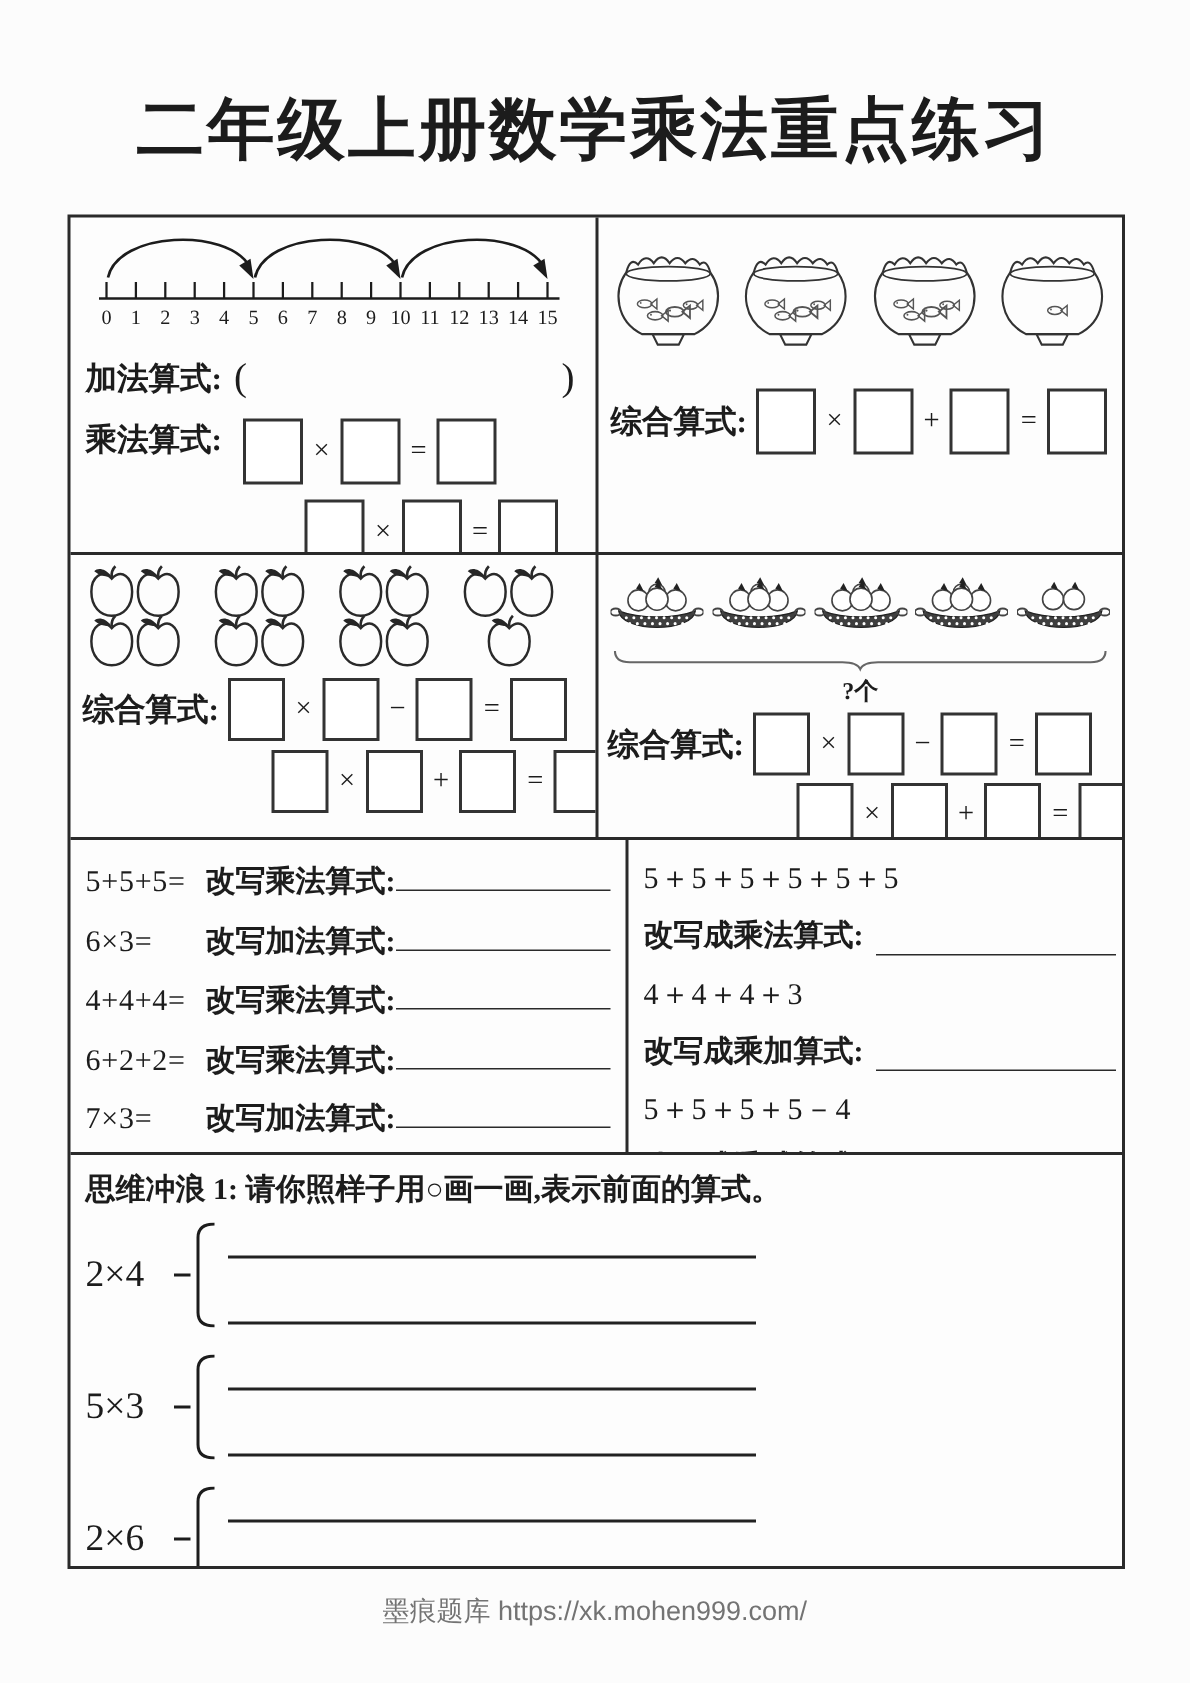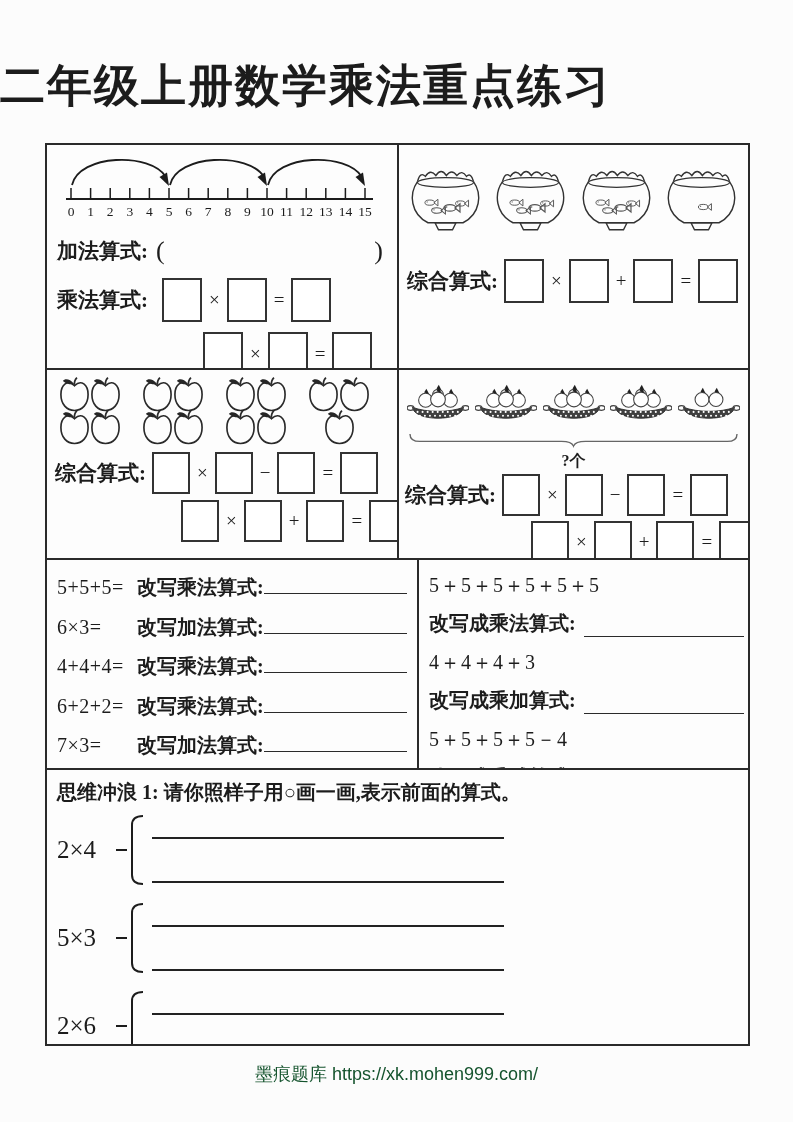--- a/index.html
+++ b/index.html
@@ -4,21 +4,21 @@
 <style>
   html,body{margin:0;padding:0;}
   body{
     width:793px;height:1122px;position:relative;
     background:#fcfcfc;color:#1c1c1c;
     font-family:"Liberation Serif", serif;
     overflow:hidden;
   }
   .page-title{
     position:absolute;top:56px;left:0;right:0;
-    text-align:left;font-size:45px;font-weight:900;
+    text-align:center;font-size:45px;font-weight:900;
     letter-spacing:2px;margin:0;
     font-family:"Liberation Serif", serif;
   }
   .sheet{
     position:absolute;left:45px;top:143px;width:701px;
     border:2px solid #2a2a2a;background:#fdfdfd;
   }
   .row{display:flex;border-top:2px solid #2a2a2a;}
   .row:first-child{border-top:none;}
   .cell{position:relative;overflow:hidden;}
@@ -32,21 +32,21 @@
   .eq-box{width:36px;height:40px;border:2px solid #333;background:#fff;flex:none;}
   .eq-op{font-size:19px;font-weight:400;padding:0 1px;}
 
   .cap{flex:none;font-weight:700;font-size:21px;white-space:nowrap;}
 
   
   #numberline{margin:7px 0 0 14px;}
   .add-line{display:flex;align-items:center;font-size:21px;margin:8px 14px 0 10px;}
   .add-line .paren{font-size:26px;font-weight:400;margin-left:8px;}
   .add-line .spacer{flex:1;}
-  .mult-line{display:flex;align-items:center;margin:12px 0 0 10px;}
+  .mult-line{display:flex;margin:12px 0 0 10px;}
   .mult-line .eq{margin-left:14px;}
   .eq-indent{margin:10px 0 0 156px;}
 
   
   .bowls{display:flex;justify-content:space-around;align-items:flex-start;margin:20px 4px 0;}
   .fish-eq{display:flex;align-items:center;margin:24px 0 0 8px;}
   .fish-eq .eq{margin-left:6px;}
 
   
   .apples{display:flex;gap:15px;margin:8px 0 0 12px;}
@@ -83,21 +83,21 @@
   .think-title{font-weight:700;font-size:20px;margin-bottom:8px;}
   .think-item{display:flex;align-items:center;height:72px;margin-bottom:16px;}
   .think-label{flex:none;font-size:25px;margin-right:20px;}
   .think-dash{flex:none;width:11px;height:2px;background:#1c1c1c;margin-right:1px;}
   .bracket{flex:none;}
   .think-lines{width:352px;height:66px;margin-left:8px;display:flex;flex-direction:column;justify-content:space-between;}
   .ans-line{border-bottom:2px solid #222;height:20px;width:100%;}
 
   .footer{
     position:absolute;top:1062px;left:0;right:0;text-align:center;
-    color:#14532d;font-size:18px;
+    color:#737373;font-size:18px;
     font-family:"Liberation Sans", sans-serif;
   }
 </style>
 </head>
 <body>
 
 <h1 class="page-title">二年级上册数学乘法重点练习</h1>
 
 <div class="sheet">
 

